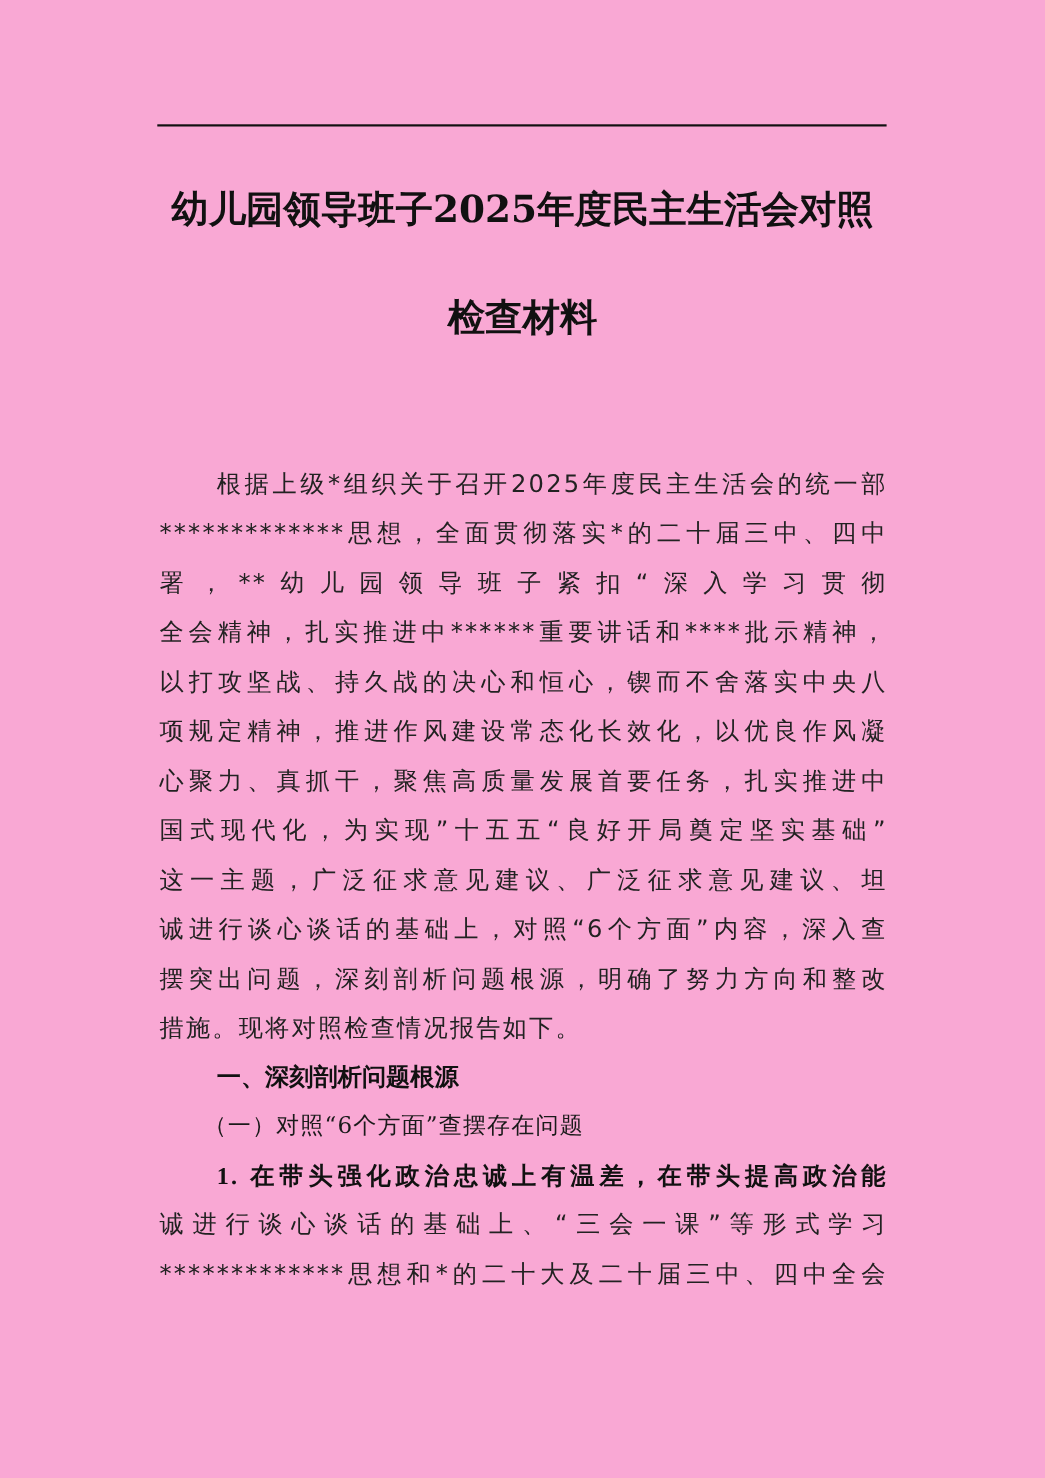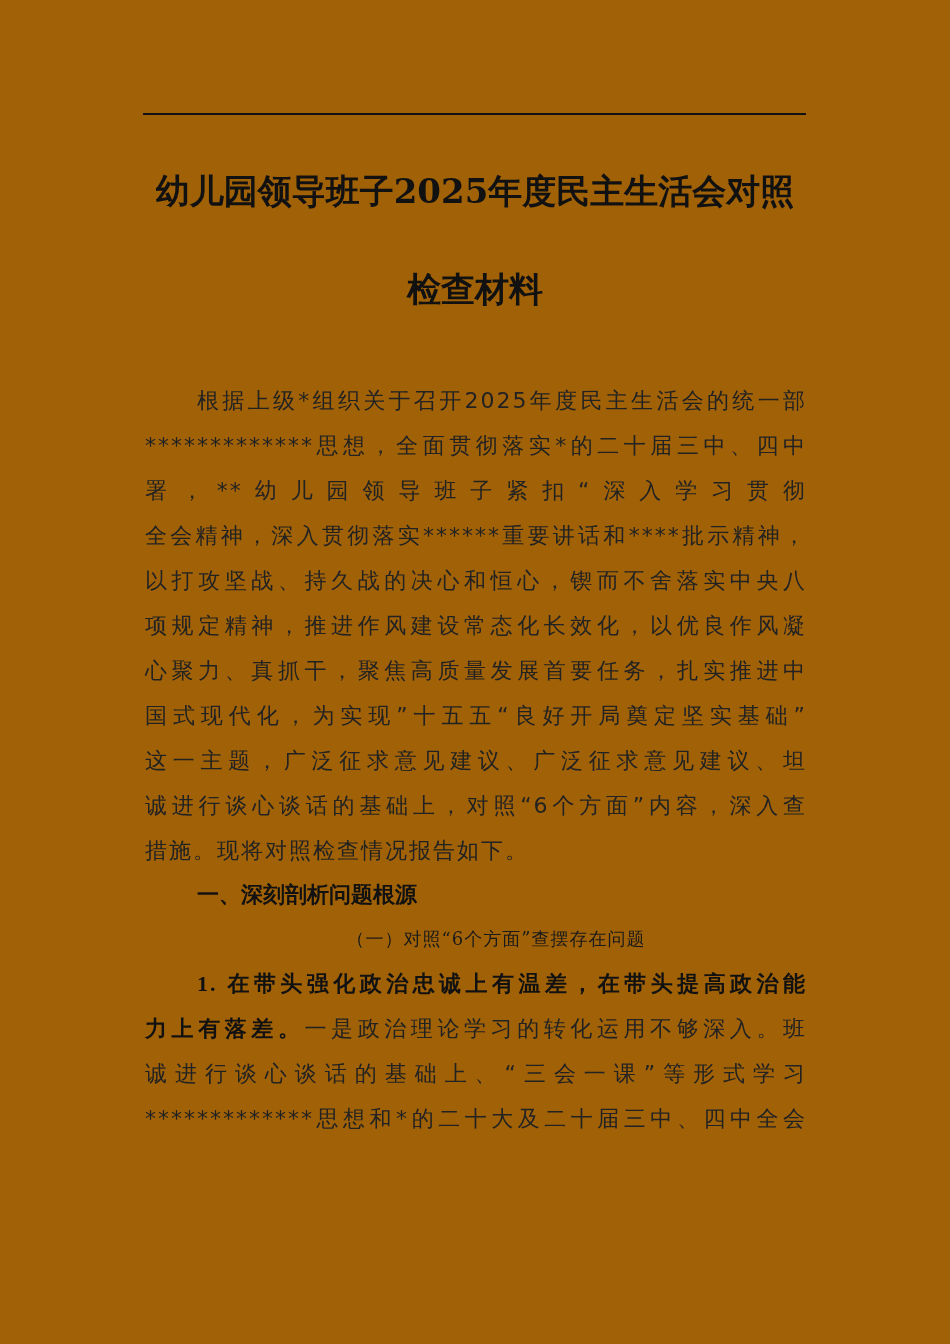--- a/index.html
+++ b/index.html
@@ -13,21 +13,21 @@
       position: relative;
       overflow: hidden;
       color: #1a1a1a;
       font-family: "DejaVu Serif", "Liberation Serif", serif;
     }
     .page {
       position: absolute;
       left: 0; top: 0;
       width: 950px;
       height: 1344px;
-      background: #a16207;
+      background: #f9a8d4;
     }
     .top-rule {
       position: absolute;
       left: 143px;
       top: 113px;
       width: 663px;
       height: 0;
       border-top: 2px solid #111111;
     }
     .title {
@@ -45,21 +45,21 @@
     }
     .title .line {
       display: block;
       white-space: nowrap;
       height: 98px;
       line-height: 56px;
     }
     .body-text {
       position: absolute;
       left: 145px;
-      top: 378px;
+      top: 418px;
       width: 662px;
       font-family: "DejaVu Sans", "Liberation Sans", sans-serif;
       font-size: 22px;
       color: #222222;
     }
     .para {
       margin: 0;
       text-align: justify;
       text-align-last: left;
       line-height: 45px;
@@ -83,28 +83,27 @@
       font-weight: bold;
       font-size: 22px;
       line-height: 43px;
       height: 43px;
       padding-left: 52px;
       color: #111111;
       white-space: nowrap;
     }
     .h2 {
       font-family: "DejaVu Serif", "Liberation Serif", serif;
-      font-size: 18px;
+      font-size: 21px;
       line-height: 45px;
       height: 45px;
       padding-left: 40px;
       color: #1a1a1a;
       white-space: nowrap;
       letter-spacing: 1px;
-      text-align: center;
     }
     .bold-serif {
       font-family: Liberation Serif, serif;
       font-weight: bold;
       color: #111111;
     }
   </style>
 </head>
 <body>
 
@@ -116,35 +115,35 @@
     <span class="line">幼儿园领导班子2025年度民主生活会对照</span>
     <span class="line">检查材料</span>
   </div>
 
   <div class="body-text">
 
     <div class="para">
       <span class="ln indent">根据上级*组织关于召开2025年度民主生活会的统一部</span>
       <span class="ln">*************思想，全面贯彻落实*的二十届三中、四中</span>
       <span class="ln">署，**幼儿园领导班子紧扣“深入学习贯彻</span>
-      <span class="ln">全会精神，深入贯彻落实******重要讲话和****批示精神，</span>
+      <span class="ln">全会精神，扎实推进中******重要讲话和****批示精神，</span>
       <span class="ln">以打攻坚战、持久战的决心和恒心，锲而不舍落实中央八</span>
       <span class="ln">项规定精神，推进作风建设常态化长效化，以优良作风凝</span>
       <span class="ln">心聚力、真抓干，聚焦高质量发展首要任务，扎实推进中</span>
       <span class="ln">国式现代化，为实现”十五五“良好开局奠定坚实基础”</span>
       <span class="ln">这一主题，广泛征求意见建议、广泛征求意见建议、坦</span>
       <span class="ln">诚进行谈心谈话的基础上，对照“6个方面”内容，深入查</span>
+      <span class="ln">摆突出问题，深刻剖析问题根源，明确了努力方向和整改</span>
       <span class="ln last">措施。现将对照检查情况报告如下。</span>
     </div>
 
     <div class="h1">一、深刻剖析问题根源</div>
 
     <div class="h2">（一）对照“6个方面”查摆存在问题</div>
 
     <div class="para">
       <span class="ln indent bold-serif">1. 在带头强化政治忠诚上有温差，在带头提高政治能</span>
-      <span class="ln"><span class="bold-serif">力上有落差。</span><span>一是政治理论学习的转化运用不够深入。班</span></span>
       <span class="ln">诚进行谈心谈话的基础上、“三会一课”等形式学习</span>
       <span class="ln">*************思想和*的二十大及二十届三中、四中全会</span>
     </div>
 
   </div>
 </div>
 
 </body></html>

